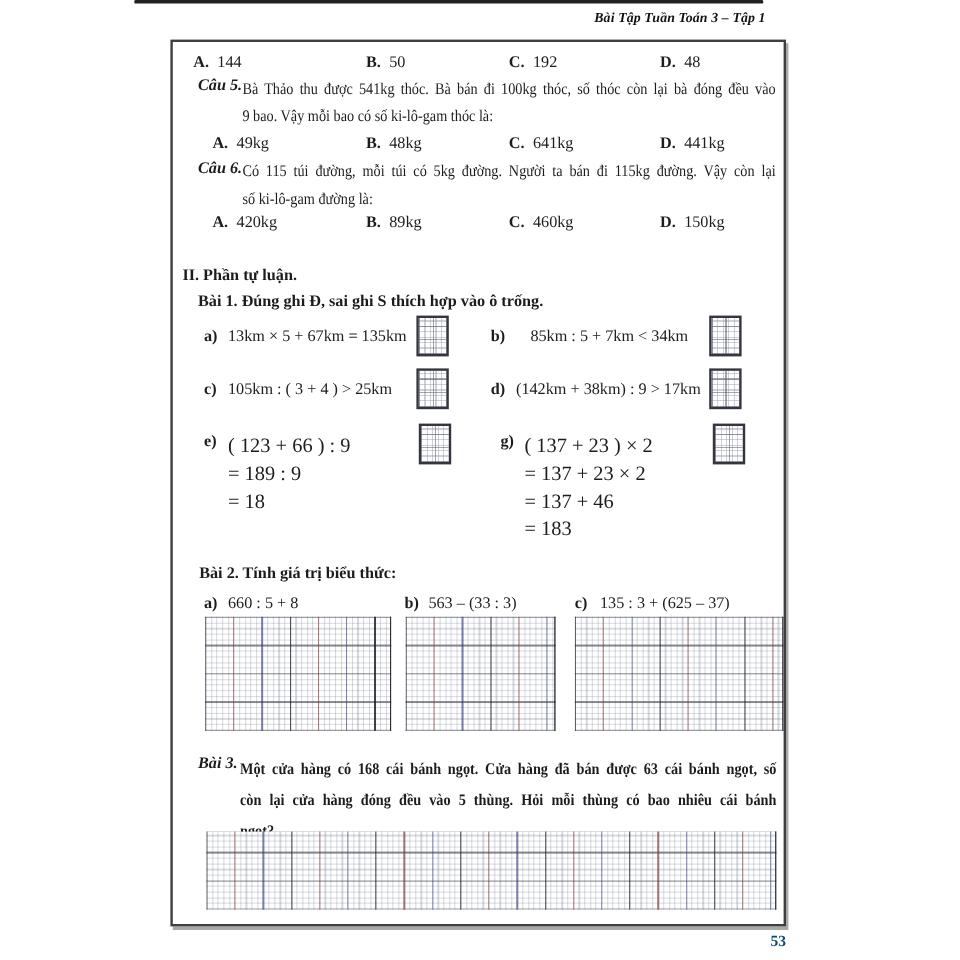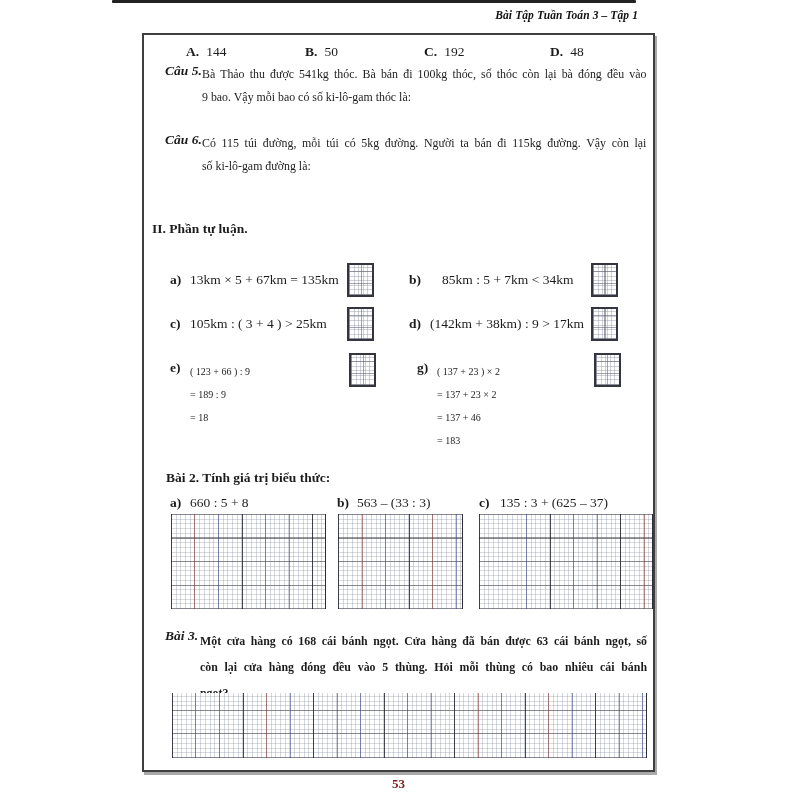--- a/index.html
+++ b/index.html
@@ -40,21 +40,21 @@
   .plabel{position:absolute;left:21px;top:0;font-size:13.5px;font-weight:bold;white-space:nowrap;font-style:italic;}
   .ptext{position:absolute;top:0;font-size:13.5px;line-height:22.5px;
          transform:scaleX(0.88);transform-origin:0 0;}
   .jline{text-align:justify;text-align-last:justify;}
   .para3 .ptext{font-weight:bold;line-height:26px;}
 
   .sec-title{font-size:13.5px;font-weight:bold;white-space:nowrap;}
 
   .item-label{font-size:13.5px;font-weight:bold;white-space:nowrap;}
   .item-text{font-size:13.5px;white-space:nowrap;}
-  .eq-lines div{font-size:10px;line-height:23px;white-space:nowrap;}
+  .eq-lines div{font-size:17px;line-height:23px;white-space:nowrap;}
 
   
   .check-box{
     width:27px;height:34px;box-sizing:border-box;
     border:2px solid #35353f;background-color:#fdfdfd;
     background-image:
       repeating-linear-gradient(90deg, rgba(90,95,110,0.55) 0 1px, transparent 1px 11.5px),
       repeating-linear-gradient(0deg,  rgba(90,95,110,0.55) 0 1px, transparent 1px 11.3px),
       repeating-linear-gradient(90deg, rgba(150,155,170,0.45) 0 1px, transparent 1px 4.6px),
       repeating-linear-gradient(0deg,  rgba(150,155,170,0.45) 0 1px, transparent 1px 4.5px);
@@ -67,63 +67,76 @@
       repeating-linear-gradient(90deg, rgba(25,25,35,0.8) 0 1px, transparent 1px 70.5px),
       repeating-linear-gradient(90deg, transparent 0 23.5px, rgba(130,50,45,0.6) 23.5px 24.5px, transparent 24.5px 70.5px),
       repeating-linear-gradient(90deg, transparent 0 47px, rgba(45,55,130,0.55) 47px 48px, transparent 48px 70.5px),
       repeating-linear-gradient(0deg,  rgba(70,70,78,0.55) 0 1px, transparent 1px 23.5px),
       repeating-linear-gradient(90deg, rgba(125,135,155,0.33) 0 1px, transparent 1px 4.7px),
       repeating-linear-gradient(0deg,  rgba(125,135,150,0.30) 0 1px, transparent 1px 4.7px);
     border-right:1px solid rgba(40,40,50,0.7);
   }
 
   .page-number{
-    left:142px;top:776px;width:513px;text-align:center;
-    font-size:13px;font-weight:bold;color:#7f1d1d;
+    left:142px;top:776px;width:513px;text-align:right;
+    font-size:13px;font-weight:bold;color:#0c4a6e;
   }
 </style>
 </head>
 <body>
 
 <div class="page">
 
   <div class="abs scan-edge"></div>
 
   <div class="abs running-head">Bài Tập Tuần Toán 3 – Tập 1</div>
 
   <div class="abs sheet">
     <div class="sheet-inner">
 
       <div class="abs opt-row" style="top:9px">
-        <span class="opt" style="left:42px"><span class="letter">A.</span><span>144</span></span>
+        <span class="opt" style="left:17px"><span class="letter">A.</span><span>144</span></span>
         <span class="opt" style="left:161px"><span class="letter">B.</span><span>50</span></span>
         <span class="opt" style="left:280px"><span class="letter">C.</span><span>192</span></span>
         <span class="opt" style="left:406px"><span class="letter">D.</span><span>48</span></span>
       </div>
 
       <div class="abs para" style="top:28px">
         <span class="plabel">Câu 5.</span>
         <div class="ptext" style="left:58px;width:505px">
           <div class="jline">Bà Thảo thu được 541kg thóc. Bà bán đi 100kg thóc, số thóc còn lại bà đóng đều vào</div>
           <div>9 bao. Vậy mỗi bao có số ki-lô-gam thóc là:</div>
         </div>
       </div>
 
+      <div class="abs opt-row" style="top:76px">
+        <span class="opt" style="left:33px"><span class="letter">A.</span><span>49kg</span></span>
+        <span class="opt" style="left:161px"><span class="letter">B.</span><span>48kg</span></span>
+        <span class="opt" style="left:280px"><span class="letter">C.</span><span>641kg</span></span>
+        <span class="opt" style="left:406px"><span class="letter">D.</span><span>441kg</span></span>
+      </div>
 
       <div class="abs para" style="top:97px">
         <span class="plabel">Câu 6.</span>
         <div class="ptext" style="left:58px;width:505px">
           <div class="jline">Có 115 túi đường, mỗi túi có 5kg đường. Người ta bán đi 115kg đường. Vậy còn lại</div>
           <div>số ki-lô-gam đường là:</div>
         </div>
       </div>
 
+      <div class="abs opt-row" style="top:142px">
+        <span class="opt" style="left:33px"><span class="letter">A.</span><span>420kg</span></span>
+        <span class="opt" style="left:161px"><span class="letter">B.</span><span>89kg</span></span>
+        <span class="opt" style="left:280px"><span class="letter">C.</span><span>460kg</span></span>
+        <span class="opt" style="left:406px"><span class="letter">D.</span><span>150kg</span></span>
+      </div>
 
       <div class="abs sec-title" style="left:8px;top:186px">II. Phần tự luận.</div>
 
+      <div class="abs sec-title" style="left:21px;top:208px">Bài 1. Đúng ghi Đ, sai ghi S thích hợp vào ô trống.</div>
 
       <span class="abs item-label" style="left:26px;top:237px">a)</span>
       <span class="abs item-text" style="left:46px;top:237px">13km × 5 + 67km = 135km</span>
       <div class="abs check-box" style="left:203px;top:228px"></div>
 
       <span class="abs item-label" style="left:265px;top:237px">b)</span>
       <span class="abs item-text" style="left:298px;top:237px">85km : 5 + 7km &lt; 34km</span>
       <div class="abs check-box" style="left:447px;top:228px"></div>
 
       <span class="abs item-label" style="left:26px;top:281px">c)</span>

